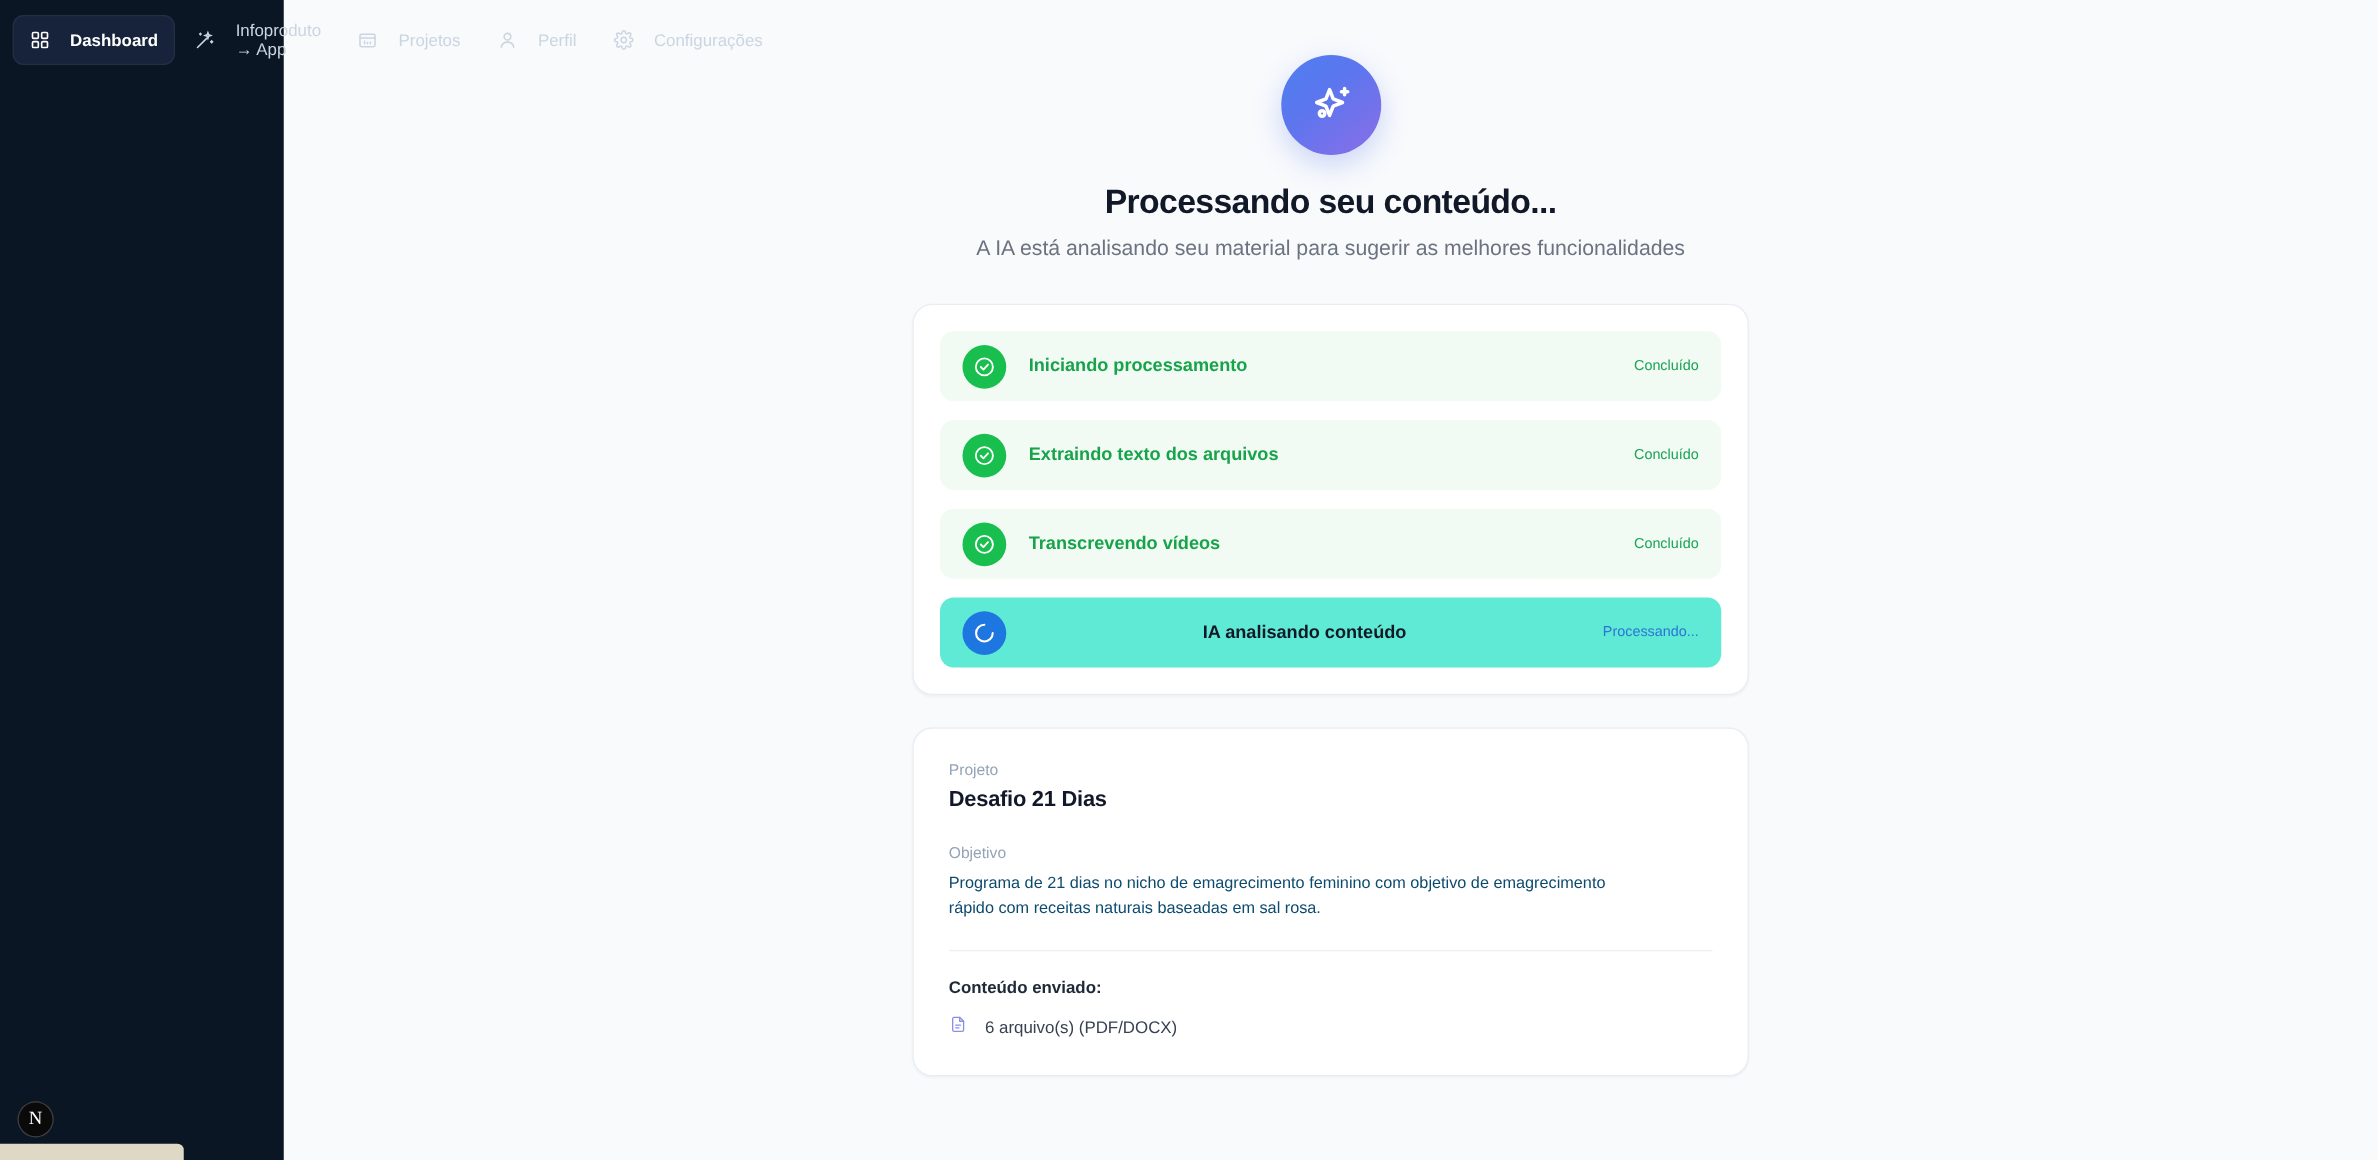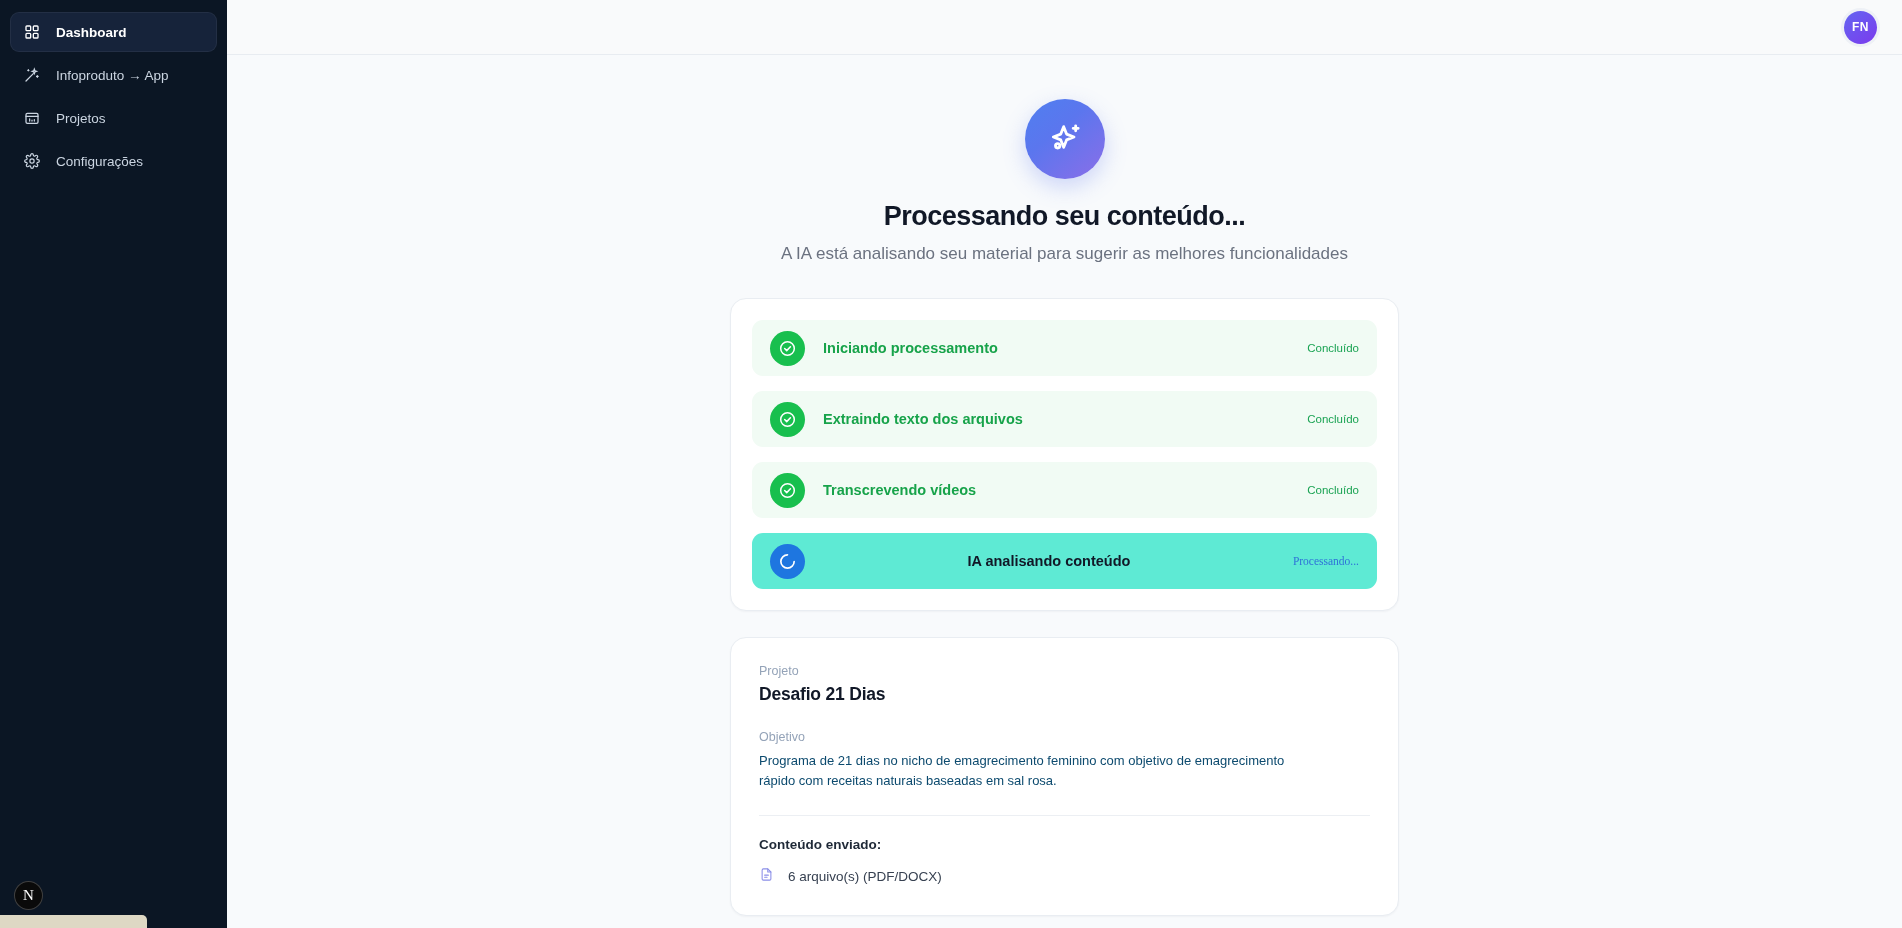--- a/index.html
+++ b/index.html
@@ -39,21 +39,21 @@
     flex: 0 0 34px;
     box-shadow: 0 2px 6px rgba(99,102,241,.45);
   }
   .brand-name {
     color: #ffffff;
     font-size: 20px;
     font-weight: bold;
     letter-spacing: -0.2px;
   }
 
-  .nav { padding: 12px 10px 0 10px; display: flex; flex-direction: column; gap: 3px; }
+  .nav { padding: 12px 10px 0 10px; display: flex; flex-direction: row; gap: 3px; }
   .nav-item {
     display: flex;
     align-items: center;
     gap: 16px;
     height: 40px;
     padding: 0 12px;
     border-radius: 9px;
     color: #cbd5e1;
     font-size: 13.5px;
     cursor: pointer;
@@ -179,21 +179,21 @@
     border-radius: 50%;
     display: flex; align-items: center; justify-content: center;
   }
   .step.done .step-ico { background: #18bf4e; }
   .step.active .step-ico { background: #1e76e0; }
   .step-label { flex: 1 1 auto; font-size: 14.5px; font-weight: bold; }
   .step.done .step-label { color: #17a34a; }
   .step.active .step-label { color: #111827; }
   .step-status { font-size: 11.5px; }
   .step.done .step-status { color: #1aa353; }
-  .step.active .step-status { color: #2f73d8; font-family: Liberation Serif, serif; }
+  .step.active .step-status { color: #2f73d8; }
 
   
   .proj-card { padding: 26px 28px 30px 28px; }
   .kicker { font-size: 12.5px; color: #94a3b8; margin-bottom: 6px; }
   .proj-title {
     font-size: 17.5px; font-weight: bold; color: #111827;
     letter-spacing: -0.2px; margin-bottom: 25px;
   }
   .field-label { font-size: 12.5px; color: #94a3b8; margin-bottom: 7px; }
   .field-text {
@@ -245,42 +245,48 @@
         <span class="nav-ico">
           <svg width="16" height="16" viewBox="0 0 24 24" fill="none" stroke="currentColor" stroke-width="1.9" stroke-linecap="round">
             <rect x="3" y="5" width="18" height="15" rx="2"></rect>
               <path d="M3 9.5h18"></path>
             <path d="M8.5 16.5v-3M12 16.5v-1.4M15.5 16.5v-2.2"></path>
           </svg>
         </span>
         <span>Projetos</span>
       </div>
 
+      <div class="nav-item">
+        <span class="nav-ico">
+          <svg width="16" height="16" viewBox="0 0 24 24" fill="none" stroke="currentColor" stroke-width="1.9" stroke-linecap="round">
+            <circle cx="12" cy="8" r="4"></circle>
+              <path d="M4.5 20.5c.8-3.8 3.9-6 7.5-6s6.7 2.2 7.5 6"></path>
+          </svg>
+        </span>
+        <span>Perfil</span>
+      </div>
 
       <div class="nav-item">
         <span class="nav-ico">
           <svg width="16" height="16" viewBox="0 0 24 24" fill="none" stroke="currentColor" stroke-width="1.8">
             <circle cx="12" cy="12" r="3.2"></circle>
             <path d="M19.4 15a1.6 1.6 0 00.3 1.8l.1.1a2 2 0 11-2.8 2.8l-.1-.1a1.6 1.6 0 00-1.8-.3 1.6 1.6 0 00-1 1.5V21a2 2 0 11-4 0v-.1A1.6 1.6 0 009 19.4a1.6 1.6 0 00-1.8.3l-.1.1a2 2 0 11-2.8-2.8l.1-.1a1.6 1.6 0 00.3-1.8 1.6 1.6 0 00-1.5-1H3a2 2 0 110-4h.1A1.6 1.6 0 004.6 9a1.6 1.6 0 00-.3-1.8l-.1-.1a2 2 0 112.8-2.8l.1.1a1.6 1.6 0 001.8.3H9a1.6 1.6 0 001-1.5V3a2 2 0 114 0v.1a1.6 1.6 0 001 1.5 1.6 1.6 0 001.8-.3l.1-.1a2 2 0 112.8 2.8l-.1.1a1.6 1.6 0 00-.3 1.8V9a1.6 1.6 0 001.5 1H21a2 2 0 110 4h-.1a1.6 1.6 0 00-1.5 1z"></path>
           </svg>
         </span>
         <span>Configurações</span>
       </div>
 
     </nav>
 
     <div class="devbar"></div>
     <div class="devbadge">N</div>
   </aside>
 
   <section class="main">
 
-    <header class="topbar">
-      <div class="avatar">FN</div>
-    </header>
 
     <div class="content">
       <div class="inner">
 
         <div class="hero">
           <div class="hero-icon">
             <svg width="40" height="40" viewBox="0 0 24 24" fill="none" stroke="#ffffff" stroke-width="1.7" stroke-linejoin="round" stroke-linecap="round">
               <path d="M11.2 4.6l1.75 4.45 4.45 1.75-4.45 1.75-1.75 4.45-1.75-4.45L5 10.8l4.45-1.75 1.75-4.45z"></path>
               <path d="M18.4 4.1v3.0M16.9 5.6h3.0"></path>
               <circle cx="7.6" cy="16.1" r="1.3"></circle>

